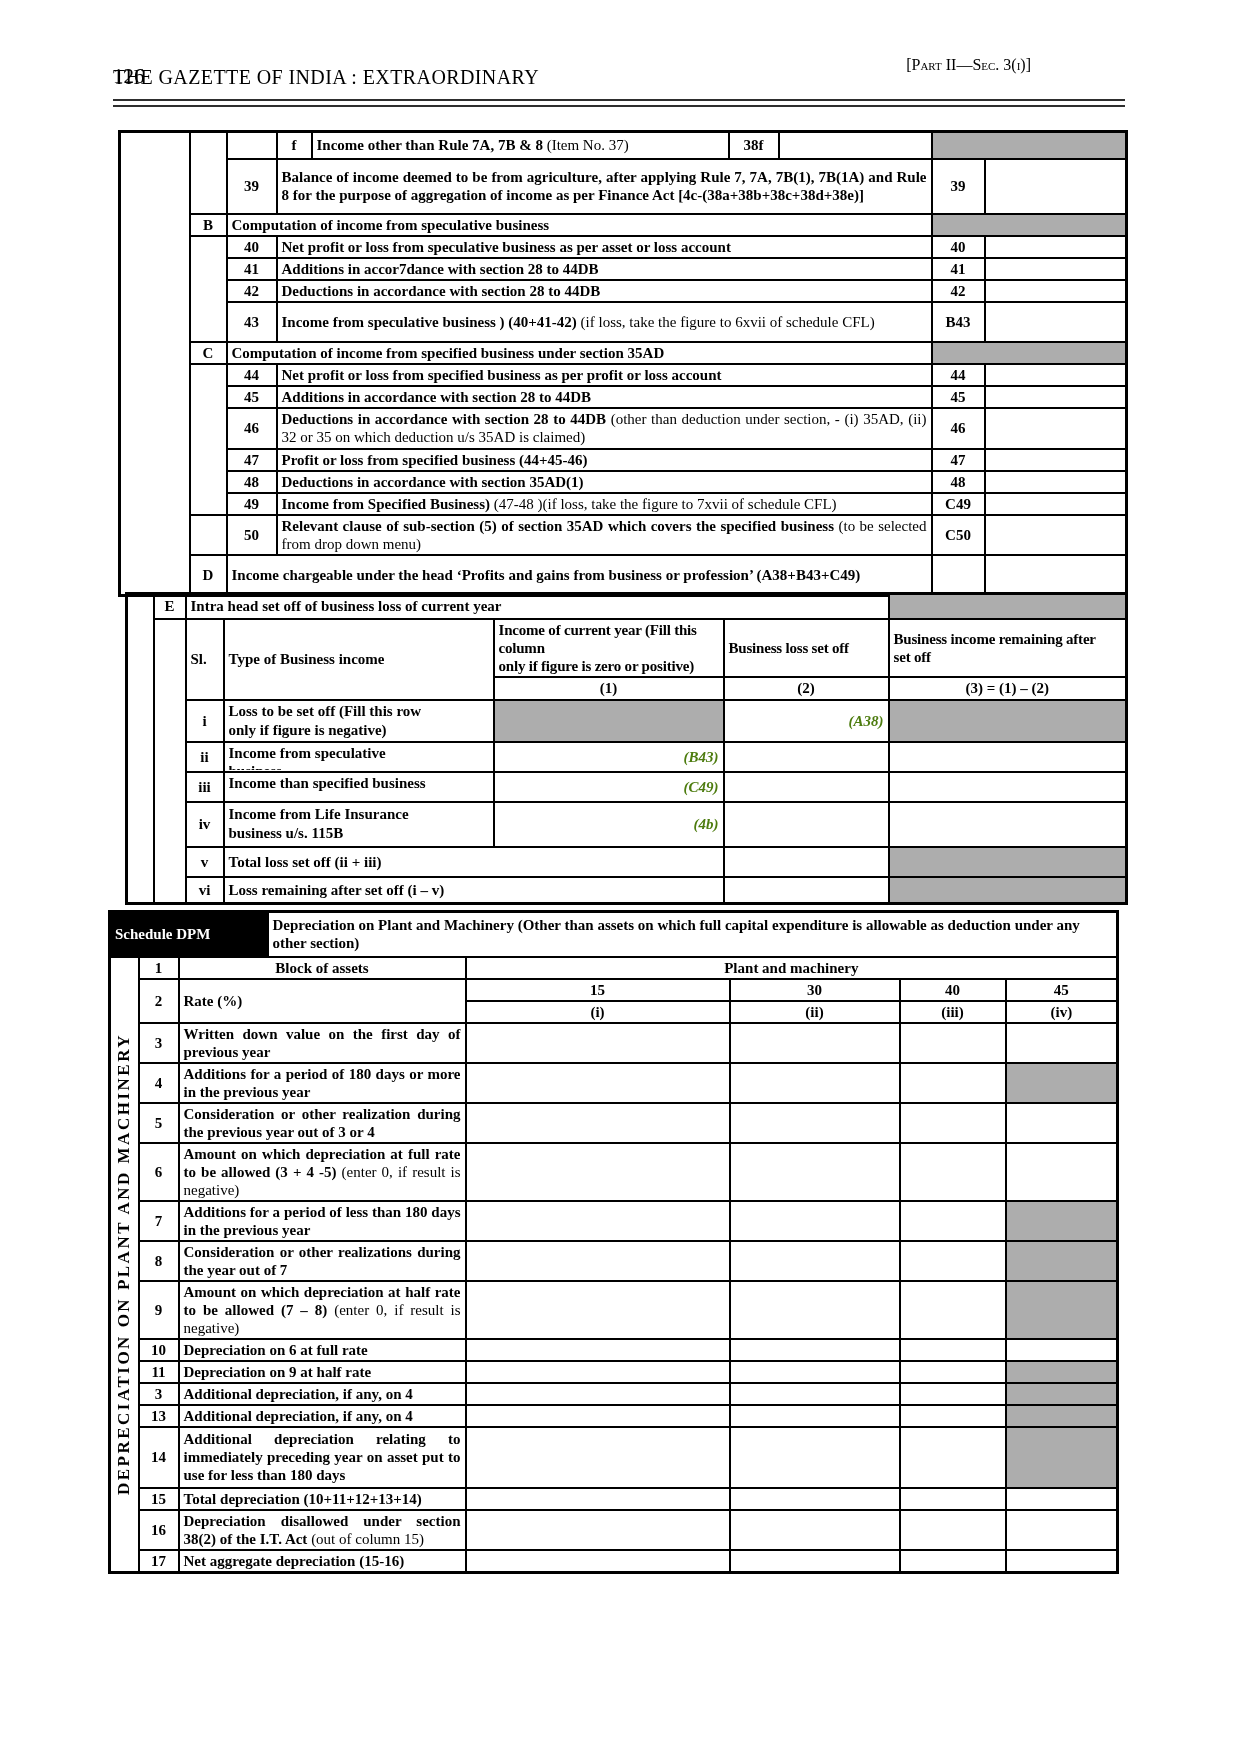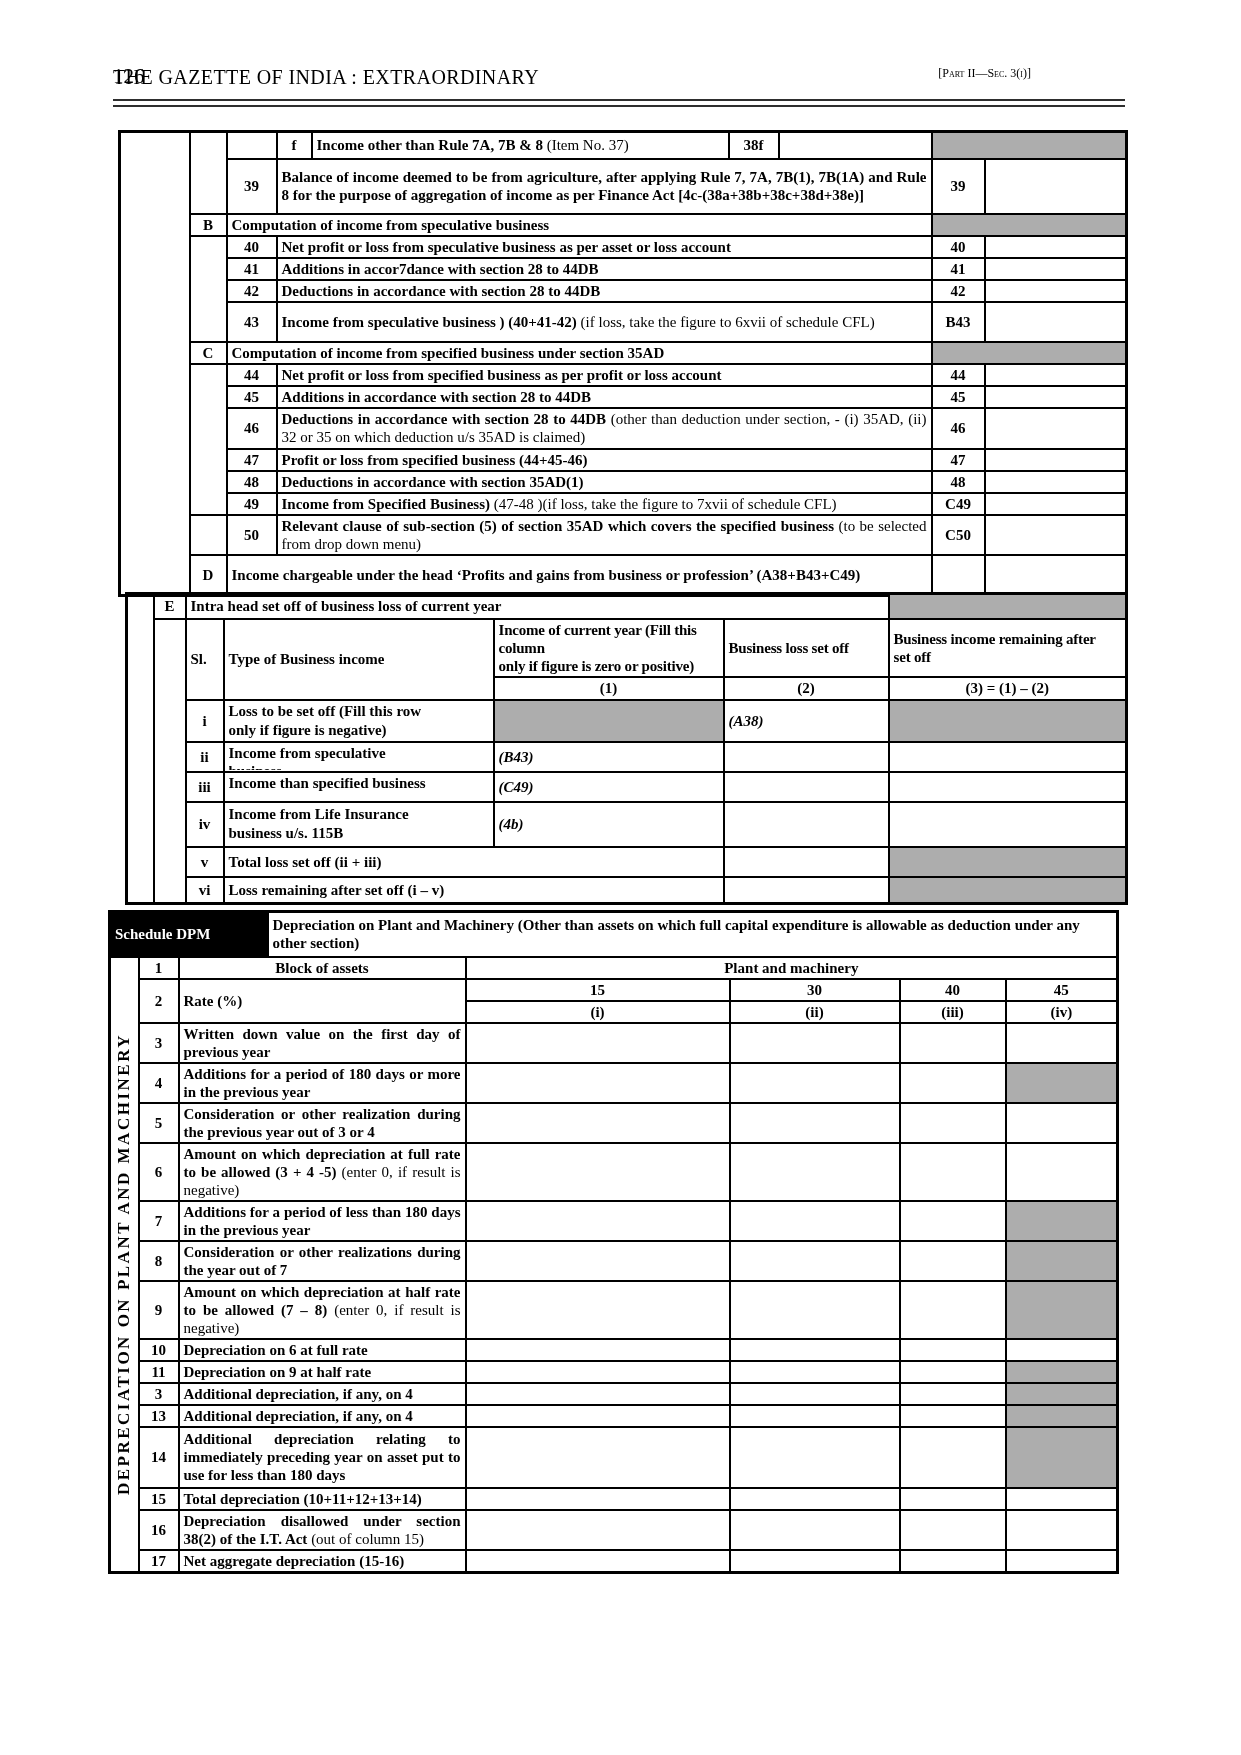--- a/index.html
+++ b/index.html
@@ -3,38 +3,38 @@
 <meta charset="utf-8">
 <style>
   * { margin:0; padding:0; box-sizing:border-box; }
   html,body { background:#ffffff; }
   body { width:1241px; height:1755px; font-family:"Liberation Serif","DejaVu Serif",serif; color:#000; }
   .page { position:relative; width:1153px; height:1755px; background:#fff; overflow:hidden; }
 
   
   .pgnum { position:absolute; left:113px; top:64px; font-size:21px; }
   .ptitle { position:absolute; left:113px; top:66px; width:1012px; text-align:left; font-size:20px; letter-spacing:0.4px; }
-  .ppart { position:absolute; right:122px; top:66px; font-size:12px; font-variant:small-caps; }
+  .ppart { position:absolute; right:122px; top:56px; font-size:16px; font-variant:small-caps; }
   .dblrule { position:absolute; left:113px; top:99px; width:1012px; height:8px;
              border-top:2px solid #2e2e2e; border-bottom:2px solid #2e2e2e; }
 
   
   .t { border-collapse:collapse; table-layout:fixed; position:absolute; border:3px solid #000; }
   .t td { border:2px solid #000; font-weight:bold; font-size:15px; line-height:18px;
           padding:1px 4px; vertical-align:middle; overflow:hidden; word-wrap:break-word; }
   .t1 { left:118px; top:130px; width:1007px; }
   .te { left:125px; top:592px; width:1000px; }
   .td1 { left:108px; top:910px; width:1008px; }
 
   .ctr { text-align:center; }
   .num, .code { text-align:center; padding:1px 2px; }
   .desc { text-align:justify; }
   .it { font-weight:normal; }
   .gray { background:#adadad; }
-  .ph { font-style:italic; font-weight:normal; color:#000000; text-align:left; font-size:14px; }
+  .ph { font-style:italic; font-weight:normal; color:#4d7c0f; text-align:right; font-size:14px; }
 
   
   .ehead { font-size:13px; line-height:17px; letter-spacing:-0.2px; white-space:pre-line; }
   .clipcell { vertical-align:top; padding-top:2px; }
   .clipcell .w { width:200px; height:26px; overflow:hidden; line-height:18px; }
   .wrapnarrow { width:205px; line-height:19px; }
 
   
   .schedbox { background:#000; color:#fff; font-size:17px; padding-left:8px; vertical-align:middle; }
   .dpmtitle { font-size:15px; line-height:20px; padding-left:8px; }

